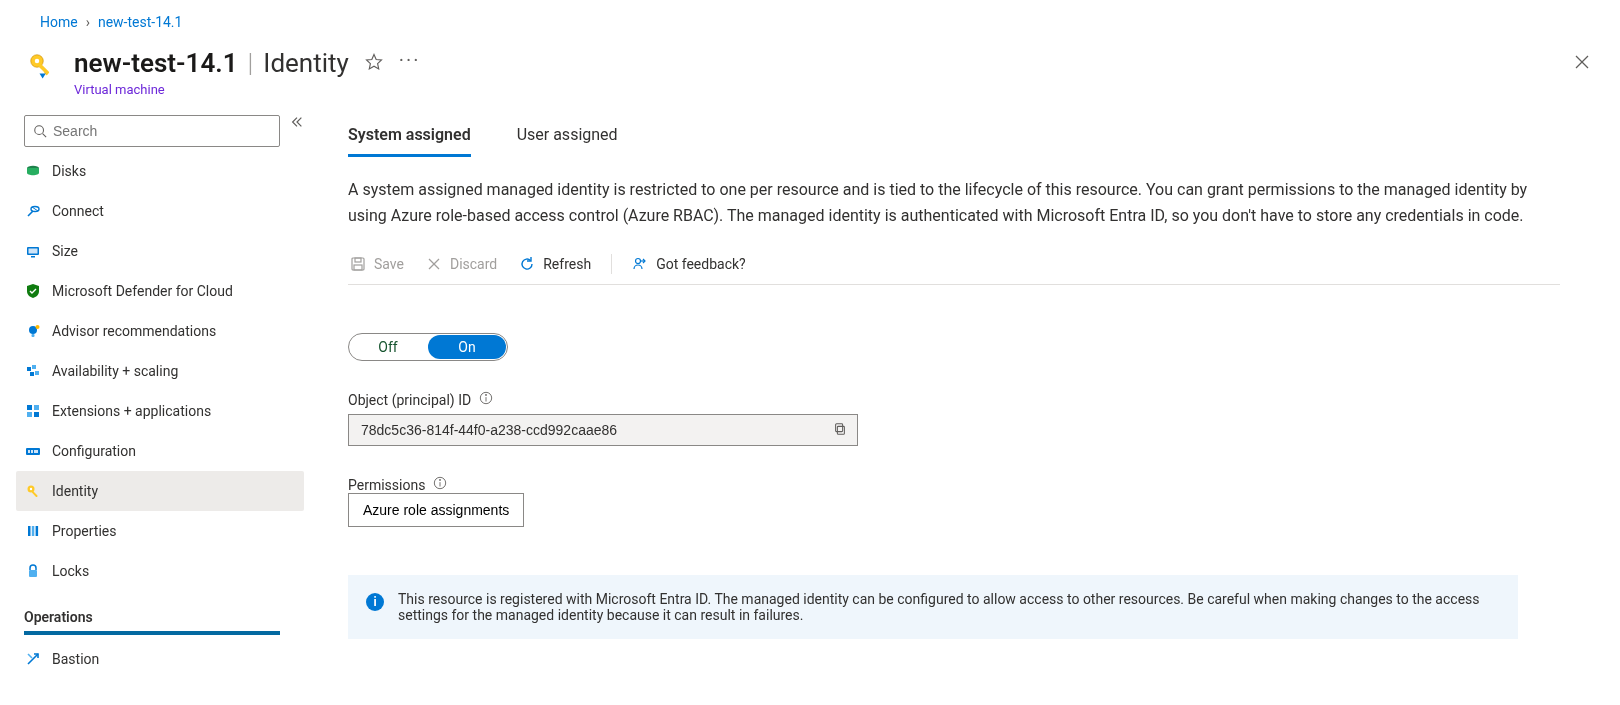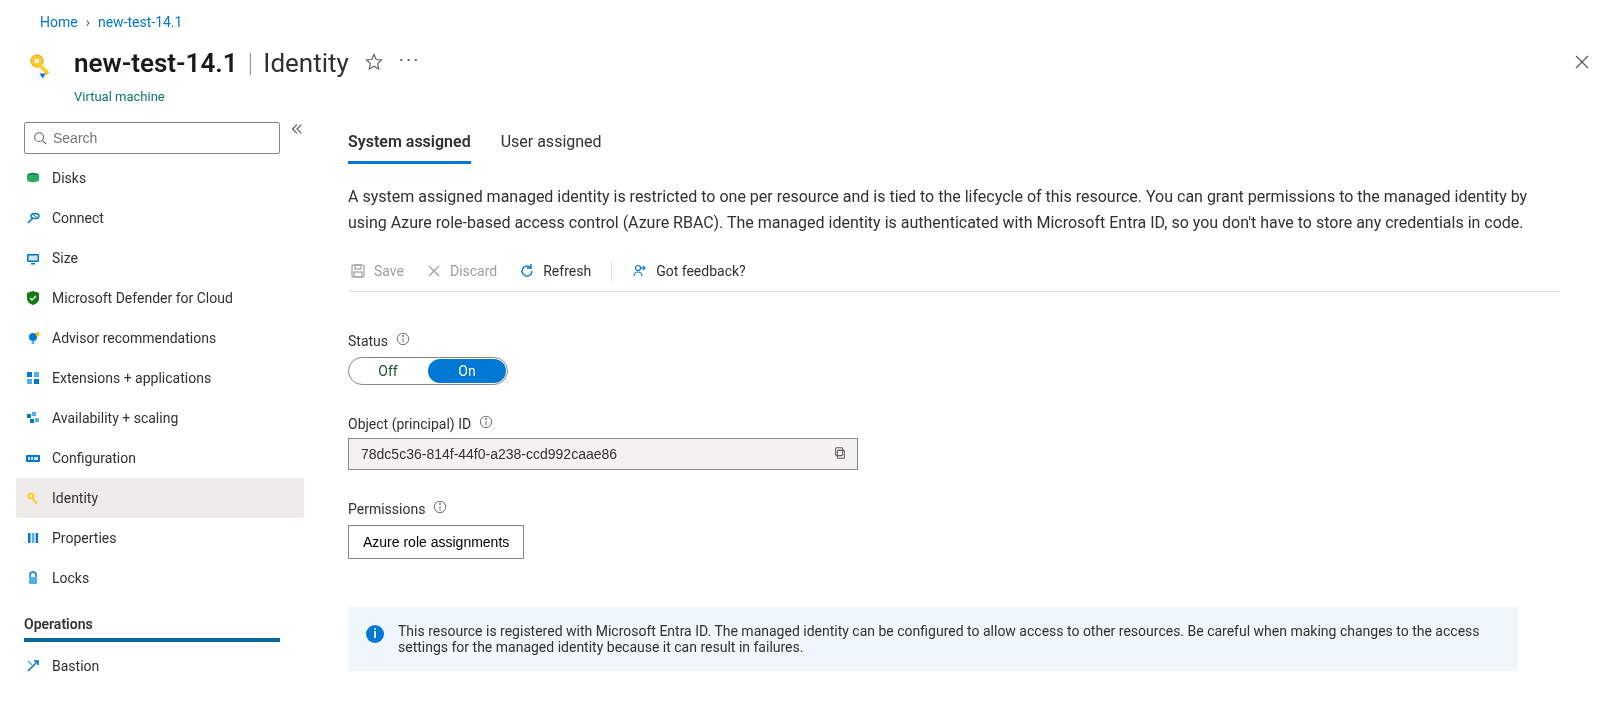--- a/index.html
+++ b/index.html
@@ -36,21 +36,21 @@
   }
   .page-header .res-icon svg { width: 30px; height: 30px; }
   .title-block { display: flex; flex-direction: column; }
   .title-line { display: flex; align-items: center; gap: 16px; }
   .title-line h1 { font-size: 26px; font-weight: 600; color: #1b1a19; }
   .title-line .divider { color: #a19f9d; font-weight: 300; font-size: 26px; margin: 0 -6px; }
   .title-line .section { font-size: 26px; font-weight: 400; color: #323130; }
   .title-line .star-icon, .title-line .more-icon { color: #605e5c; cursor: pointer; }
   .title-line .star-icon svg { width: 18px; height: 18px; }
   .title-line .more-icon { font-size: 20px; letter-spacing: 2px; line-height: 1; padding-bottom: 6px;}
-  .subtitle { color: #0f766e; font-size: 13px; margin-top: 11px; }
+  .subtitle { color: #6d28d9; font-size: 13px; margin-top: 4px; }
   .close-btn {
     margin-left: auto; cursor: pointer; color: #605e5c; padding: 6px;
   }
   .close-btn svg { width: 16px; height: 16px; }
   
   .body {
     display: flex;
     height: calc(100% - 110px);
   }
   
@@ -91,21 +91,21 @@
     margin-right: 24px;
     margin-bottom: 4px;
   }
   
   .main {
     flex: 1;
     padding: 0 60px 0 44px;
     overflow: auto;
   }
   .tabs {
-    display: flex; gap: 30px;
+    display: flex; gap: 46px;
     border-bottom: 0;
     margin-top: 4px;
   }
   .tab {
     font-size: 16px; color: #323130; padding: 6px 0 10px 0; cursor: pointer;
     border-bottom: 3px solid transparent;
   }
   .tab.active { font-weight: 600; border-bottom-color: #0078d4; }
   .description {
     margin-top: 20px; font-size: 16px; color: #323130; line-height: 1.6; max-width: 1180px;
@@ -147,21 +147,21 @@
     height: 32px; width: 510px;
     padding: 0 6px 0 12px;
   }
   .readonly-box input {
     flex:1; border:none; outline:none; background:transparent;
     font-size:14px; color:#323130;
   }
   .copy-icon { color:#605e5c; cursor:pointer; padding:4px; }
   .copy-icon svg { width:14px; height:14px; }
   .outline-btn {
-    margin-top: 8px;
+    margin-top: 0;
     display:inline-flex; align-items:center; justify-content:center;
     border:1px solid #8a8886; height: 34px; padding: 0 14px;
     font-size:14px; cursor:pointer; background:#fff;
   }
   .info-banner {
     margin-top: 48px;
     background:#eff6fc;
     display:flex; align-items:flex-start; gap:14px;
     padding: 16px 18px;
     font-size:14px; color:#323130;
@@ -278,38 +278,38 @@
               <circle cx="8" cy="7" r="4" fill="#0078d4"></circle>
               <rect x="6.5" y="11" width="3" height="3" rx="1" fill="#50b0f0"></rect>
               <circle cx="12.5" cy="4" r="2" fill="#ffb900"></circle>
             </svg>
           </span>
           <span>Advisor recommendations</span>
         </li>
         <li>
           <span class="nav-icon">
             <svg width="16" height="16" viewBox="0 0 16 16" fill="none">
+              <rect x="2" y="4" width="4" height="4" fill="#0078d4"></rect>
+              <rect x="7" y="2" width="4" height="4" fill="#50b0f0"></rect>
+              <rect x="5" y="9" width="4" height="4" fill="#0078d4"></rect>
+              <rect x="10" y="8" width="4" height="4" fill="#50b0f0"></rect>
+            </svg>
+          </span>
+          <span>Availability + scaling</span>
+        </li>
+        <li>
+          <span class="nav-icon">
+            <svg width="16" height="16" viewBox="0 0 16 16" fill="none">
               <rect x="2" y="2" width="5" height="5" fill="#0078d4"></rect>
               <rect x="9" y="2" width="5" height="5" fill="#50b0f0"></rect>
               <rect x="2" y="9" width="5" height="5" fill="#50b0f0"></rect>
               <rect x="9" y="9" width="5" height="5" fill="#0078d4"></rect>
             </svg>
           </span>
           <span>Extensions + applications</span>
-        </li>
-        <li>
-          <span class="nav-icon">
-            <svg width="16" height="16" viewBox="0 0 16 16" fill="none">
-              <rect x="2" y="4" width="4" height="4" fill="#0078d4"></rect>
-              <rect x="7" y="2" width="4" height="4" fill="#50b0f0"></rect>
-              <rect x="5" y="9" width="4" height="4" fill="#0078d4"></rect>
-              <rect x="10" y="8" width="4" height="4" fill="#50b0f0"></rect>
-            </svg>
-          </span>
-          <span>Availability + scaling</span>
         </li>
         <li>
           <span class="nav-icon">
             <svg width="16" height="16" viewBox="0 0 16 16" fill="none">
               <rect x="1" y="5" width="14" height="7" rx="1" fill="#0078d4"></rect>
               <rect x="3" y="7" width="2" height="3" fill="#cfe4f7"></rect>
               <rect x="6" y="7" width="2" height="3" fill="#cfe4f7"></rect>
               <rect x="9" y="7" width="4" height="3" fill="#cfe4f7"></rect>
             </svg>
           </span>
@@ -398,30 +398,20 @@
           <circle cx="6" cy="5" r="2.5"></circle>
             <path d="M2 13c0-2.2 1.8-4 4-4s4 1.8 4 4"></path>
           <path d="M11 3l2 2-2 2"></path>
             <line x1="9" y1="5" x2="13" y2="5"></line>
         </svg>
         <span>Got feedback?</span>
       </span>
     </div>
 
     <div class="form">
-      <div class="form-label">
-        <span>Status</span>
-        <span class="info-icon">
-          <svg viewBox="0 0 16 16" fill="none" stroke="currentColor" stroke-width="1">
-              <circle cx="8" cy="8" r="6.5"></circle>
-              <line x1="8" y1="7" x2="8" y2="12"></line>
-              <circle cx="8" cy="4.5" r="0.6" fill="currentColor"></circle>
-            </svg>
-        </span>
-      </div>
       <div class="toggle">
         <div class="opt off">Off</div>
         <div class="opt on">On</div>
       </div>
 
       <div class="field-group">
         <div class="form-label">
           <span>Object (principal) ID</span>
           <span class="info-icon">
             <svg viewBox="0 0 16 16" fill="none" stroke="currentColor" stroke-width="1">

